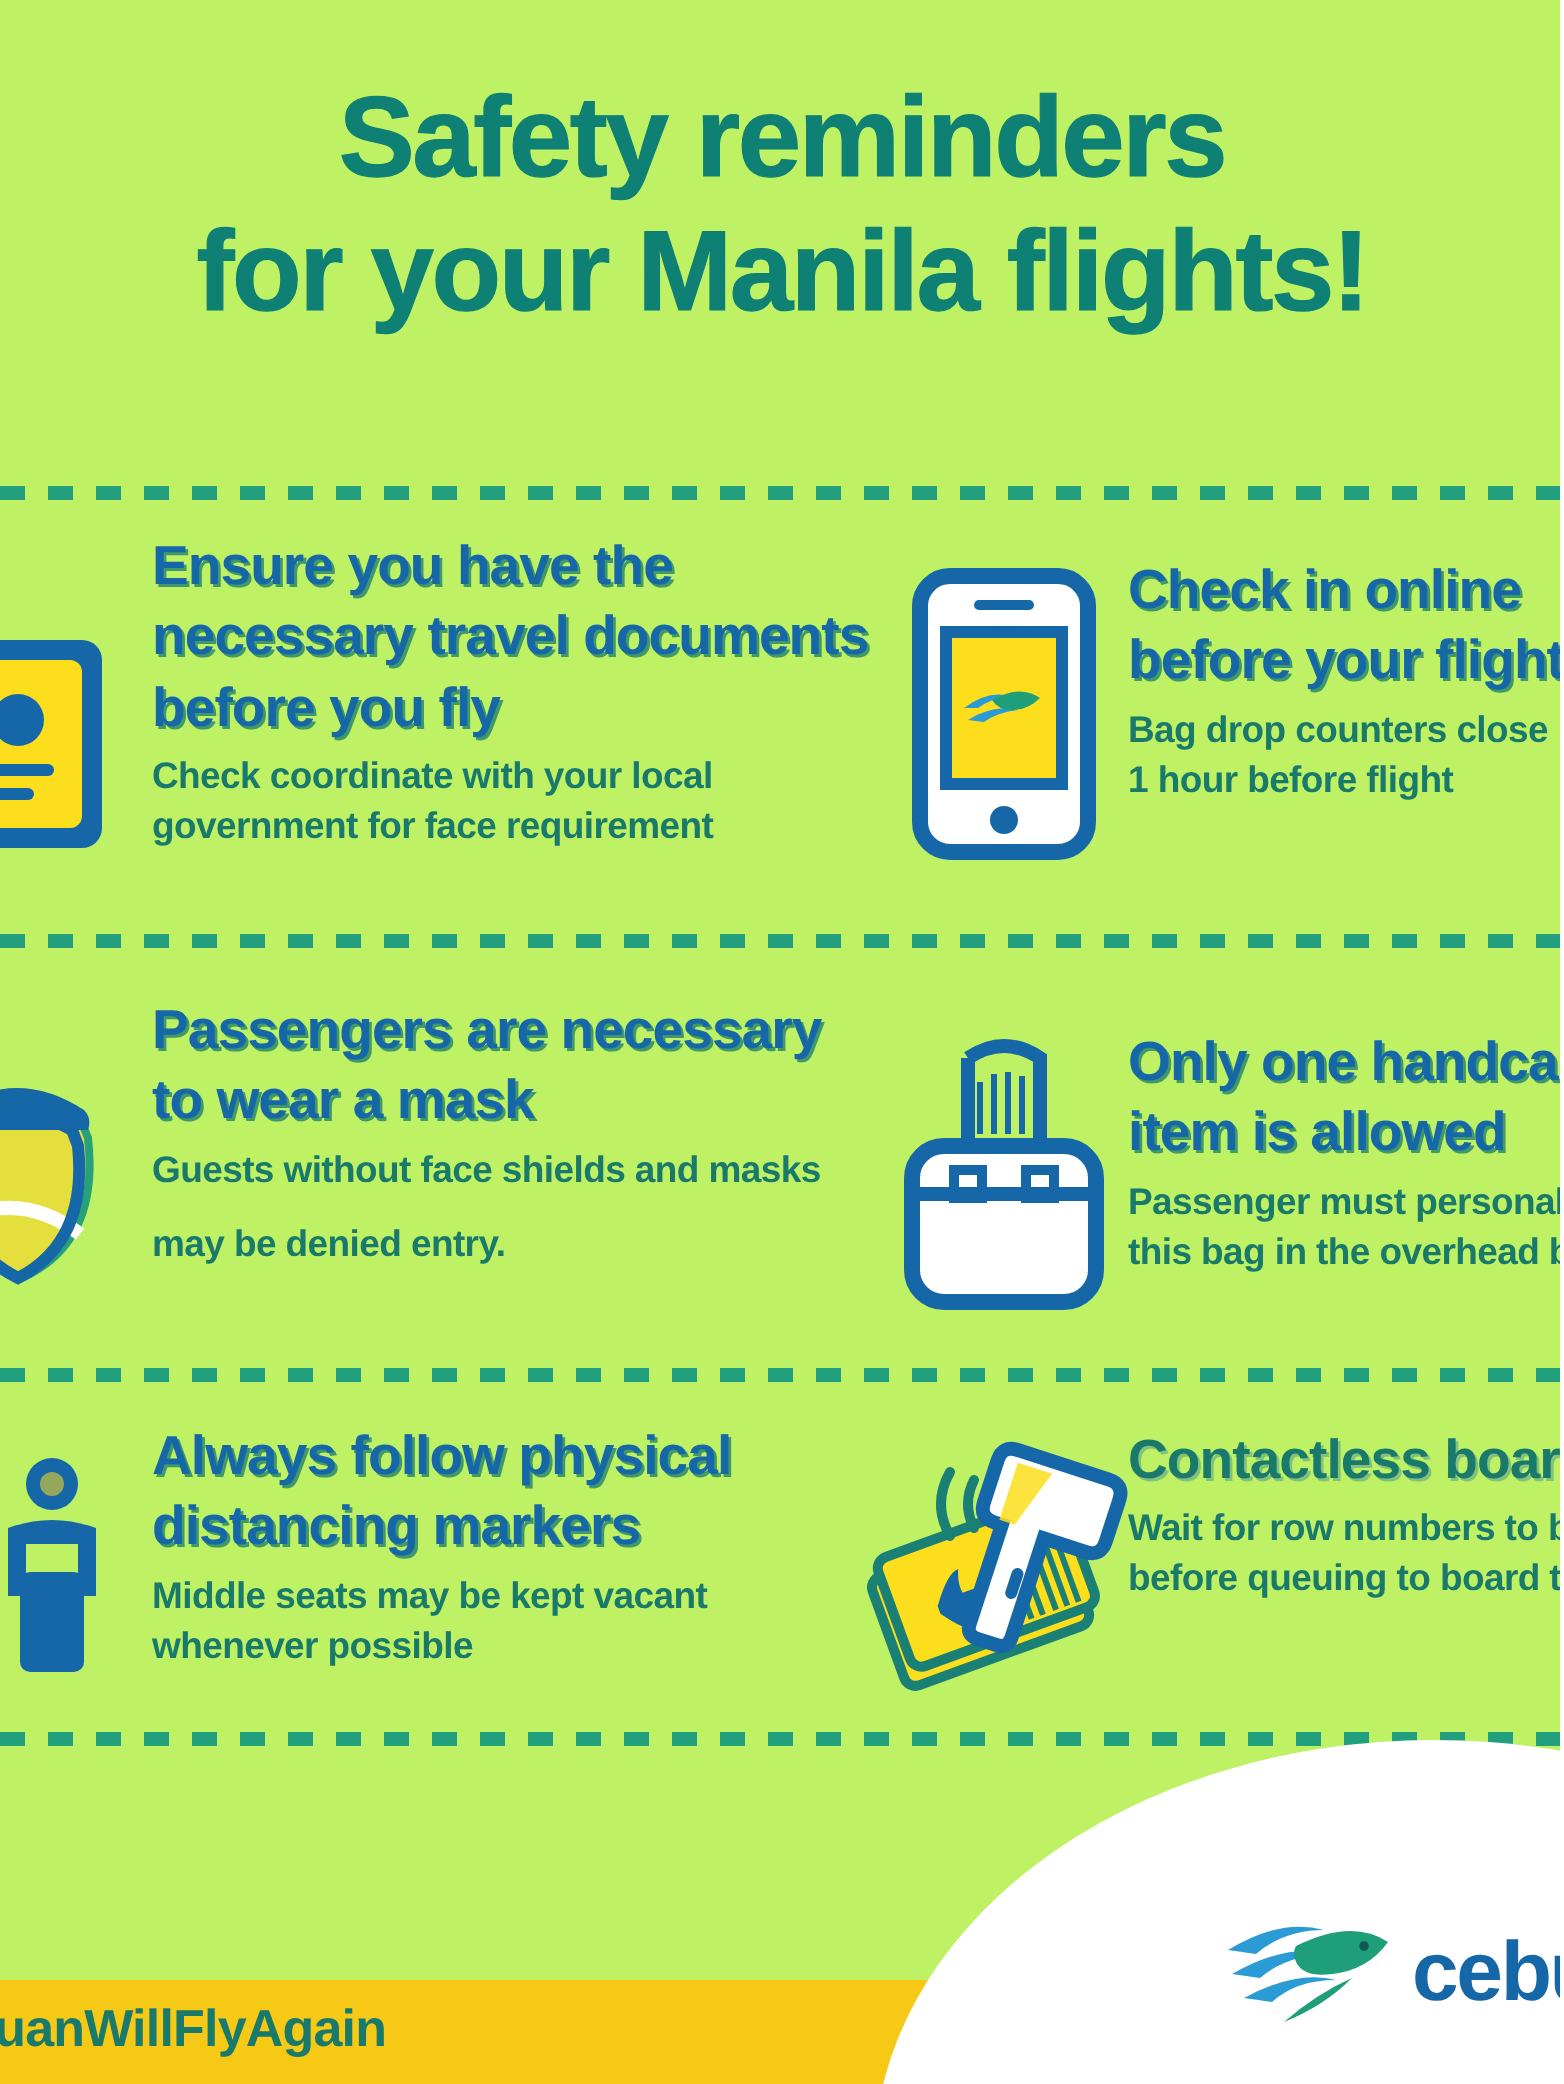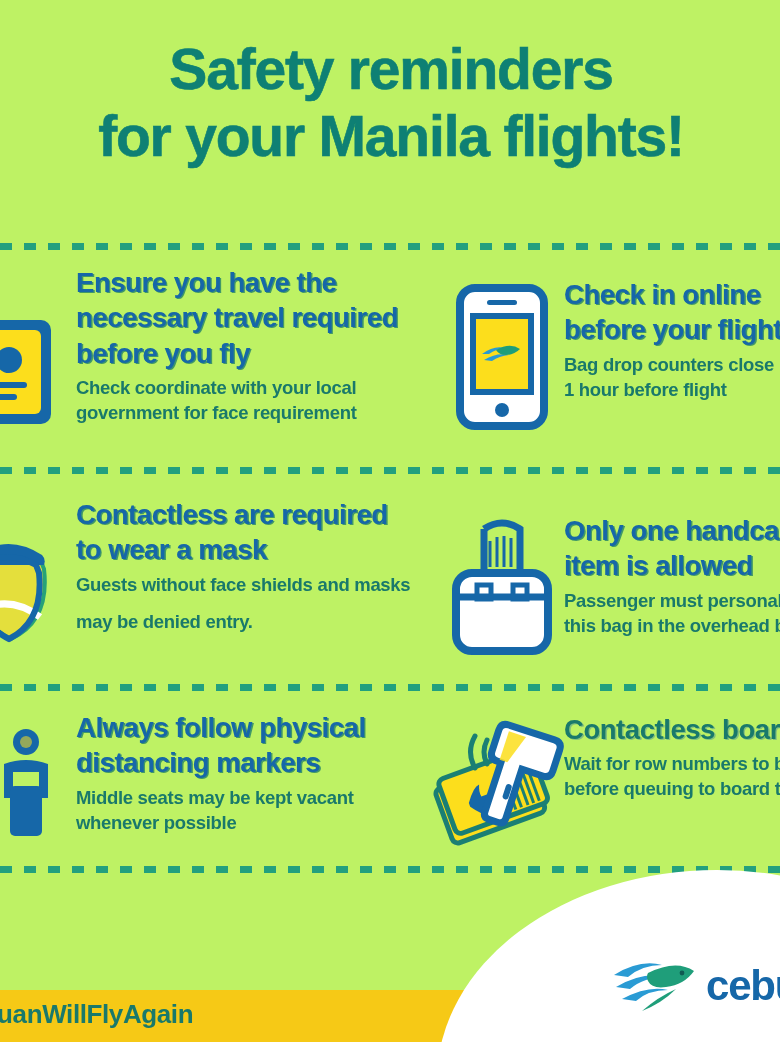--- a/index.html
+++ b/index.html
@@ -127,21 +127,21 @@
         <svg width="110" height="130" viewBox="0 0 110 130">
           <rect x="6" y="16" width="84" height="104" rx="10" fill="#1667A8"></rect>
           <rect x="16" y="26" width="64" height="84" rx="6" fill="#FCDE1C"></rect>
           <circle cx="48" cy="56" r="13" fill="#1667A8"></circle>
           <rect x="30" y="78" width="36" height="6" rx="3" fill="#1667A8"></rect>
           <rect x="30" y="90" width="26" height="6" rx="3" fill="#1667A8"></rect>
         </svg>
       </div>
       <div class="txt" style="padding-top:28px;">
         <div class="head">Ensure you have the</div>
-        <div class="head">necessary travel required</div>
+        <div class="head">necessary travel documents</div>
         <div class="head">before you fly</div>
         <div class="sub">Check coordinate with your local</div>
         <div class="sub" style="margin-top:0">government for face requirement</div>
       </div>
     </div>
 
     <div class="cell cell-r">
       <div class="icon-wrap" style="width:124px;height:100%;padding-top:24px;">
         <svg width="92" height="146" viewBox="0 0 92 146">
           <rect x="4" y="4" width="84" height="138" rx="15" fill="#FFFFFF" stroke="#1667A8" stroke-width="8"></rect>
@@ -169,21 +169,21 @@
       <div class="icon-wrap" style="width:120px;height:100%;padding-top:26px;">
         <svg width="104" height="132" viewBox="0 0 104 132">
           <path d="M18 34 q30 -18 58 0 l4 10 q6 52 -33 70 q-39 -18 -33 -70 z" fill="#E7DF3A" stroke="#1F9E7A" stroke-width="4" opacity=".95"></path>
           <path d="M12 30 q32 -22 66 0 q4 4 2 10 l-70 0 q-2 -6 2 -10 z" fill="#1667A8"></path>
           <circle cx="30" cy="62" r="6" fill="#1667A8"></circle>
           <path d="M10 88 q34 -20 66 4" fill="none" stroke="#FFFFFF" stroke-width="7"></path>
           <path d="M14 40 q30 -16 58 0 l3 8 q5 48 -30 66 q-36 -18 -31 -66 z" fill="none" stroke="#1667A8" stroke-width="6"></path>
         </svg>
       </div>
       <div class="txt" style="padding-top:24px;">
-        <div class="head">Contactless are required</div>
+        <div class="head">Passengers are necessary</div>
         <div class="head">to wear a mask</div>
         <div class="sub">Guests without face shields and masks</div>
         <div class="sub" style="margin-top:12px">may be denied entry.</div>
       </div>
     </div>
 
     <div class="cell cell-r">
       <div class="icon-wrap" style="width:124px;height:100%;padding-top:22px;">
         <svg width="104" height="148" viewBox="0 0 104 148">
 

